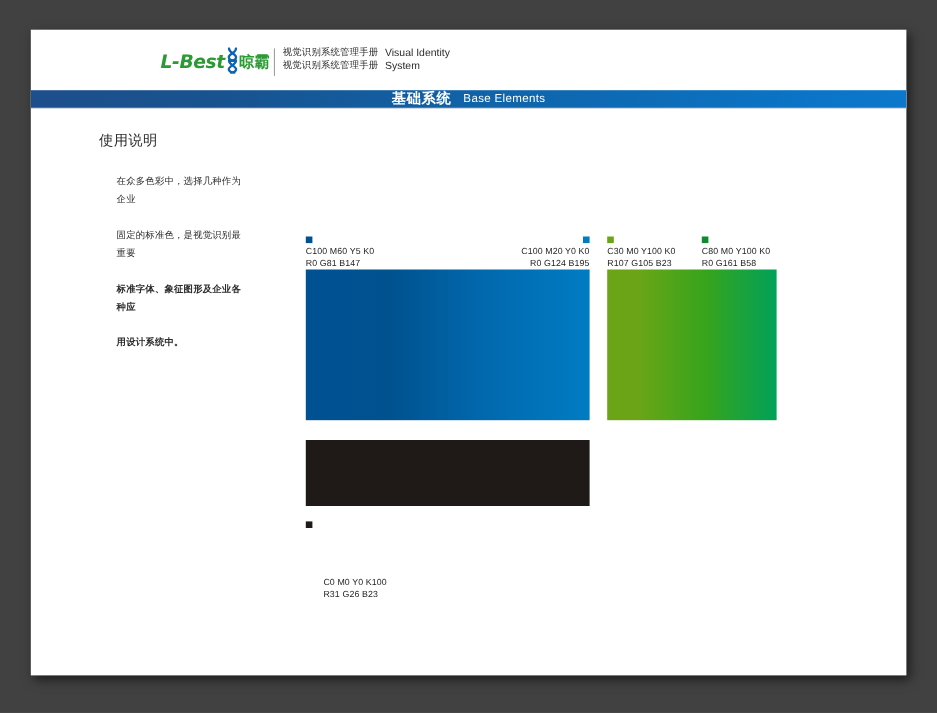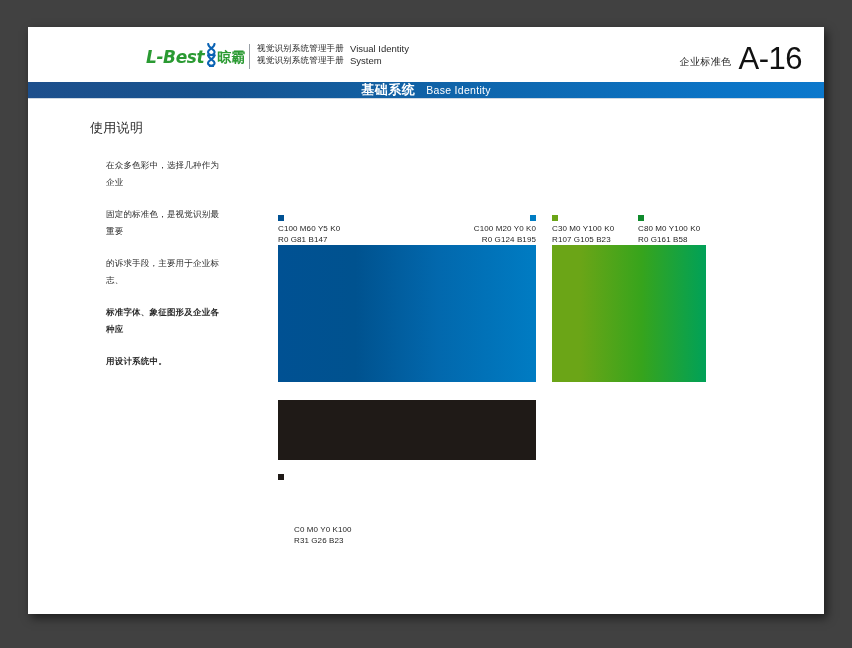--- a/index.html
+++ b/index.html
@@ -274,39 +274,34 @@
       <div class="hdr-cn-lines">
         <div>视觉识别系统管理手册</div>
         <div>视觉识别系统管理手册</div>
       </div>
 
       <div class="hdr-en-lines">
         <div>Visual Identity</div>
         <div>System</div>
       </div>
 
-      <div class="hdr-right">
-        <span class="hdr-right-cn">企业标准色</span>
-        <span class="hdr-right-code">A-16</span>
-      </div>
     </div>
 
     <div id="band">
       <div id="band-inner">
         <span class="band-cn">基础系统</span>
-        <span class="band-en">Base Identity</span>
+        <span class="band-en">Base Elements</span>
       </div>
     </div>
 
     <div id="notes">
       <div class="notes-title">使用说明</div>
       <div class="notes-body">
         <p>在众多色彩中，选择几种作为企业</p>
         <p>固定的标准色，是视觉识别最重要</p>
-        <p>的诉求手段，主要用于企业标志、</p>
         <p class="bold">标准字体、象征图形及企业各种应</p>
         <p class="bold">用设计系统中。</p>
       </div>
     </div>
 
     <div class="swatch-group" id="grp-blue">
       <span class="chip chip-a"></span>
       <span class="chip chip-b"></span>
       <div class="cap cap-a">
         <div>C100 M60 Y5 K0</div>

